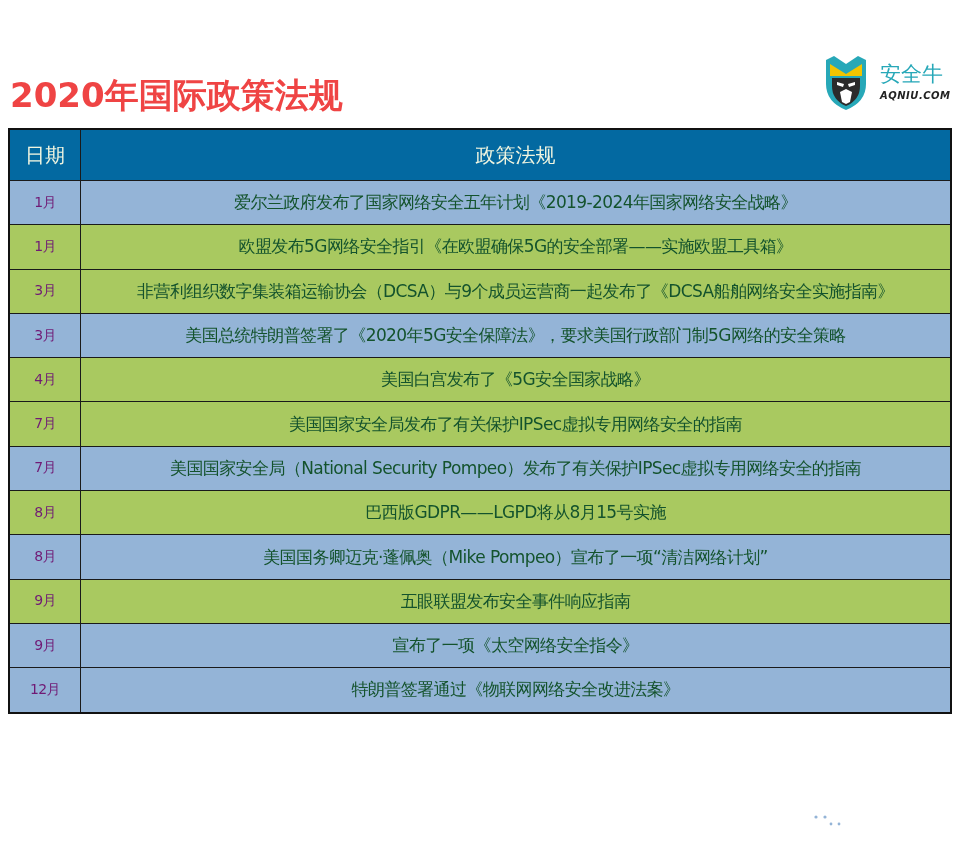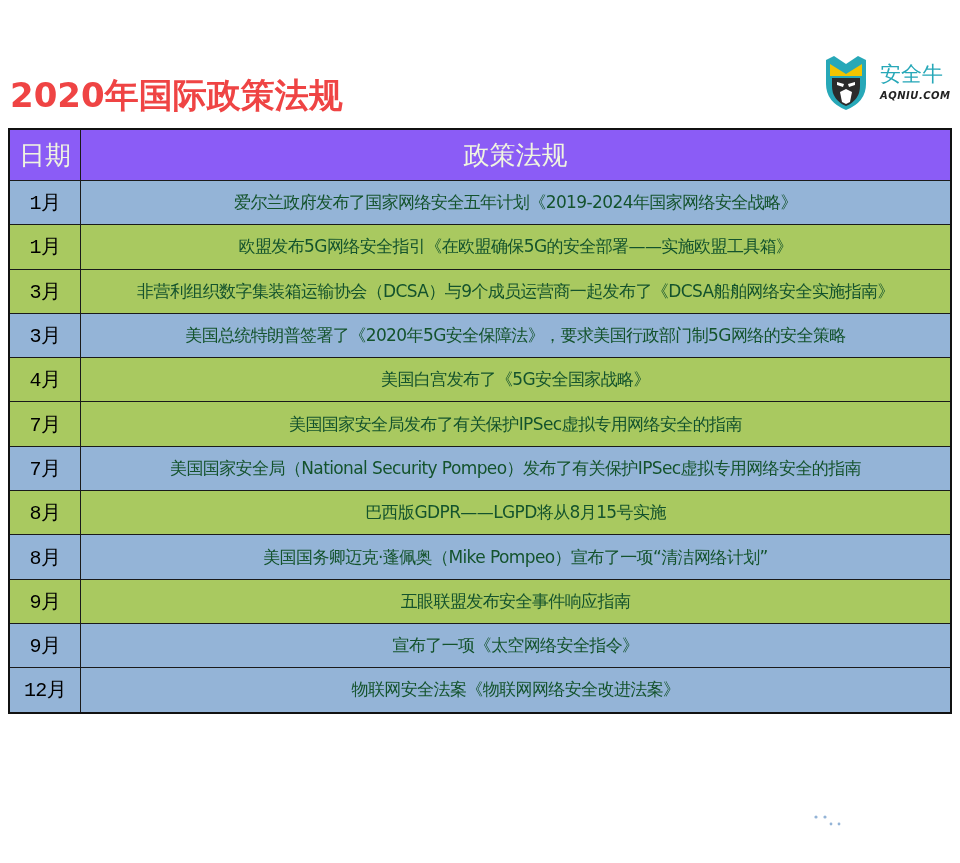--- a/index.html
+++ b/index.html
@@ -4,26 +4,26 @@
 <style>
   html, body { margin:0; padding:0; background:#ffffff; }
   body { width:960px; height:863px; position:relative; overflow:hidden; font-family:"DejaVu Sans", sans-serif; }
   .title { position:absolute; left:10px; top:72px; font-size:34px; font-weight:bold; color:#ef4444; letter-spacing:0px; line-height:46px; }
   .logo { position:absolute; left:822px; top:54px; width:130px; height:58px; }
   .logo .shield { position:absolute; left:0; top:0; width:48px; height:58px; }
   .logo .brand { position:absolute; left:58px; top:8px; font-size:21px; color:#27a8b8; line-height:24px; }
   .logo .domain { position:absolute; left:58px; top:36px; font-size:10px; font-weight:bold; font-style:italic; color:#222; letter-spacing:0.5px; }
   table.policy { position:absolute; left:8px; top:128px; width:944px; border-collapse:collapse; border:2px solid #111; }
   table.policy th, table.policy td { border:1px solid #1a1a1a; padding:0; text-align:center; vertical-align:middle; }
-  table.policy th { background:#8b5cf6; color:#f0f5e0; font-weight:normal; font-size:26px; height:50px; }
+  table.policy th { background:#0369a1; color:#f0f5e0; font-weight:normal; font-size:20px; height:50px; }
   table.policy th.date-h { width:70px; }
   table.policy td { height:43.3px; font-size:17px; color:#14532d; letter-spacing:-0.6px; }
   table.policy tr.blue td { background:#94b4d7; }
   table.policy tr.green td { background:#a9c960; }
-  table.policy td.date { font-size:20px; color:#000000;font-family:Liberation Mono, monospace; }
+  table.policy td.date { font-size:14px; color:#701a75; }
   .watermark { position:absolute; left:806px; top:806px; height:30px; }
   .watermark .wechat { position:absolute; left:0; top:2px; width:44px; height:28px; }
   .watermark .wm-text { position:absolute; left:52px; top:0px; font-size:22px; color:#ffffff; line-height:28px; white-space:nowrap; }
 </style>
 </head>
 <body>
 
 <div class="title">2020年国际政策法规</div>
 
 <div class="logo">
@@ -85,21 +85,21 @@
       <tr class="green">
         <td class="date">9月</td>
         <td>五眼联盟发布安全事件响应指南</td>
       </tr>
       <tr class="blue">
         <td class="date">9月</td>
         <td>宣布了一项《太空网络安全指令》</td>
       </tr>
       <tr class="blue">
         <td class="date">12月</td>
-        <td>物联网安全法案《物联网网络安全改进法案》</td>
+        <td>特朗普签署通过《物联网网络安全改进法案》</td>
       </tr>
     </tbody>
 </table>
 
 <div class="watermark">
   <svg class="wechat" viewBox="0 0 44 28">
     <ellipse cx="15" cy="11" rx="13" ry="10" fill="#ffffff" opacity="0.92"></ellipse>
     <circle cx="10" cy="9" r="1.6" fill="#94b4d7"></circle>
     <circle cx="19" cy="9" r="1.6" fill="#94b4d7"></circle>
     <ellipse cx="29" cy="17" rx="11" ry="9" fill="#ffffff" opacity="0.95"></ellipse>

